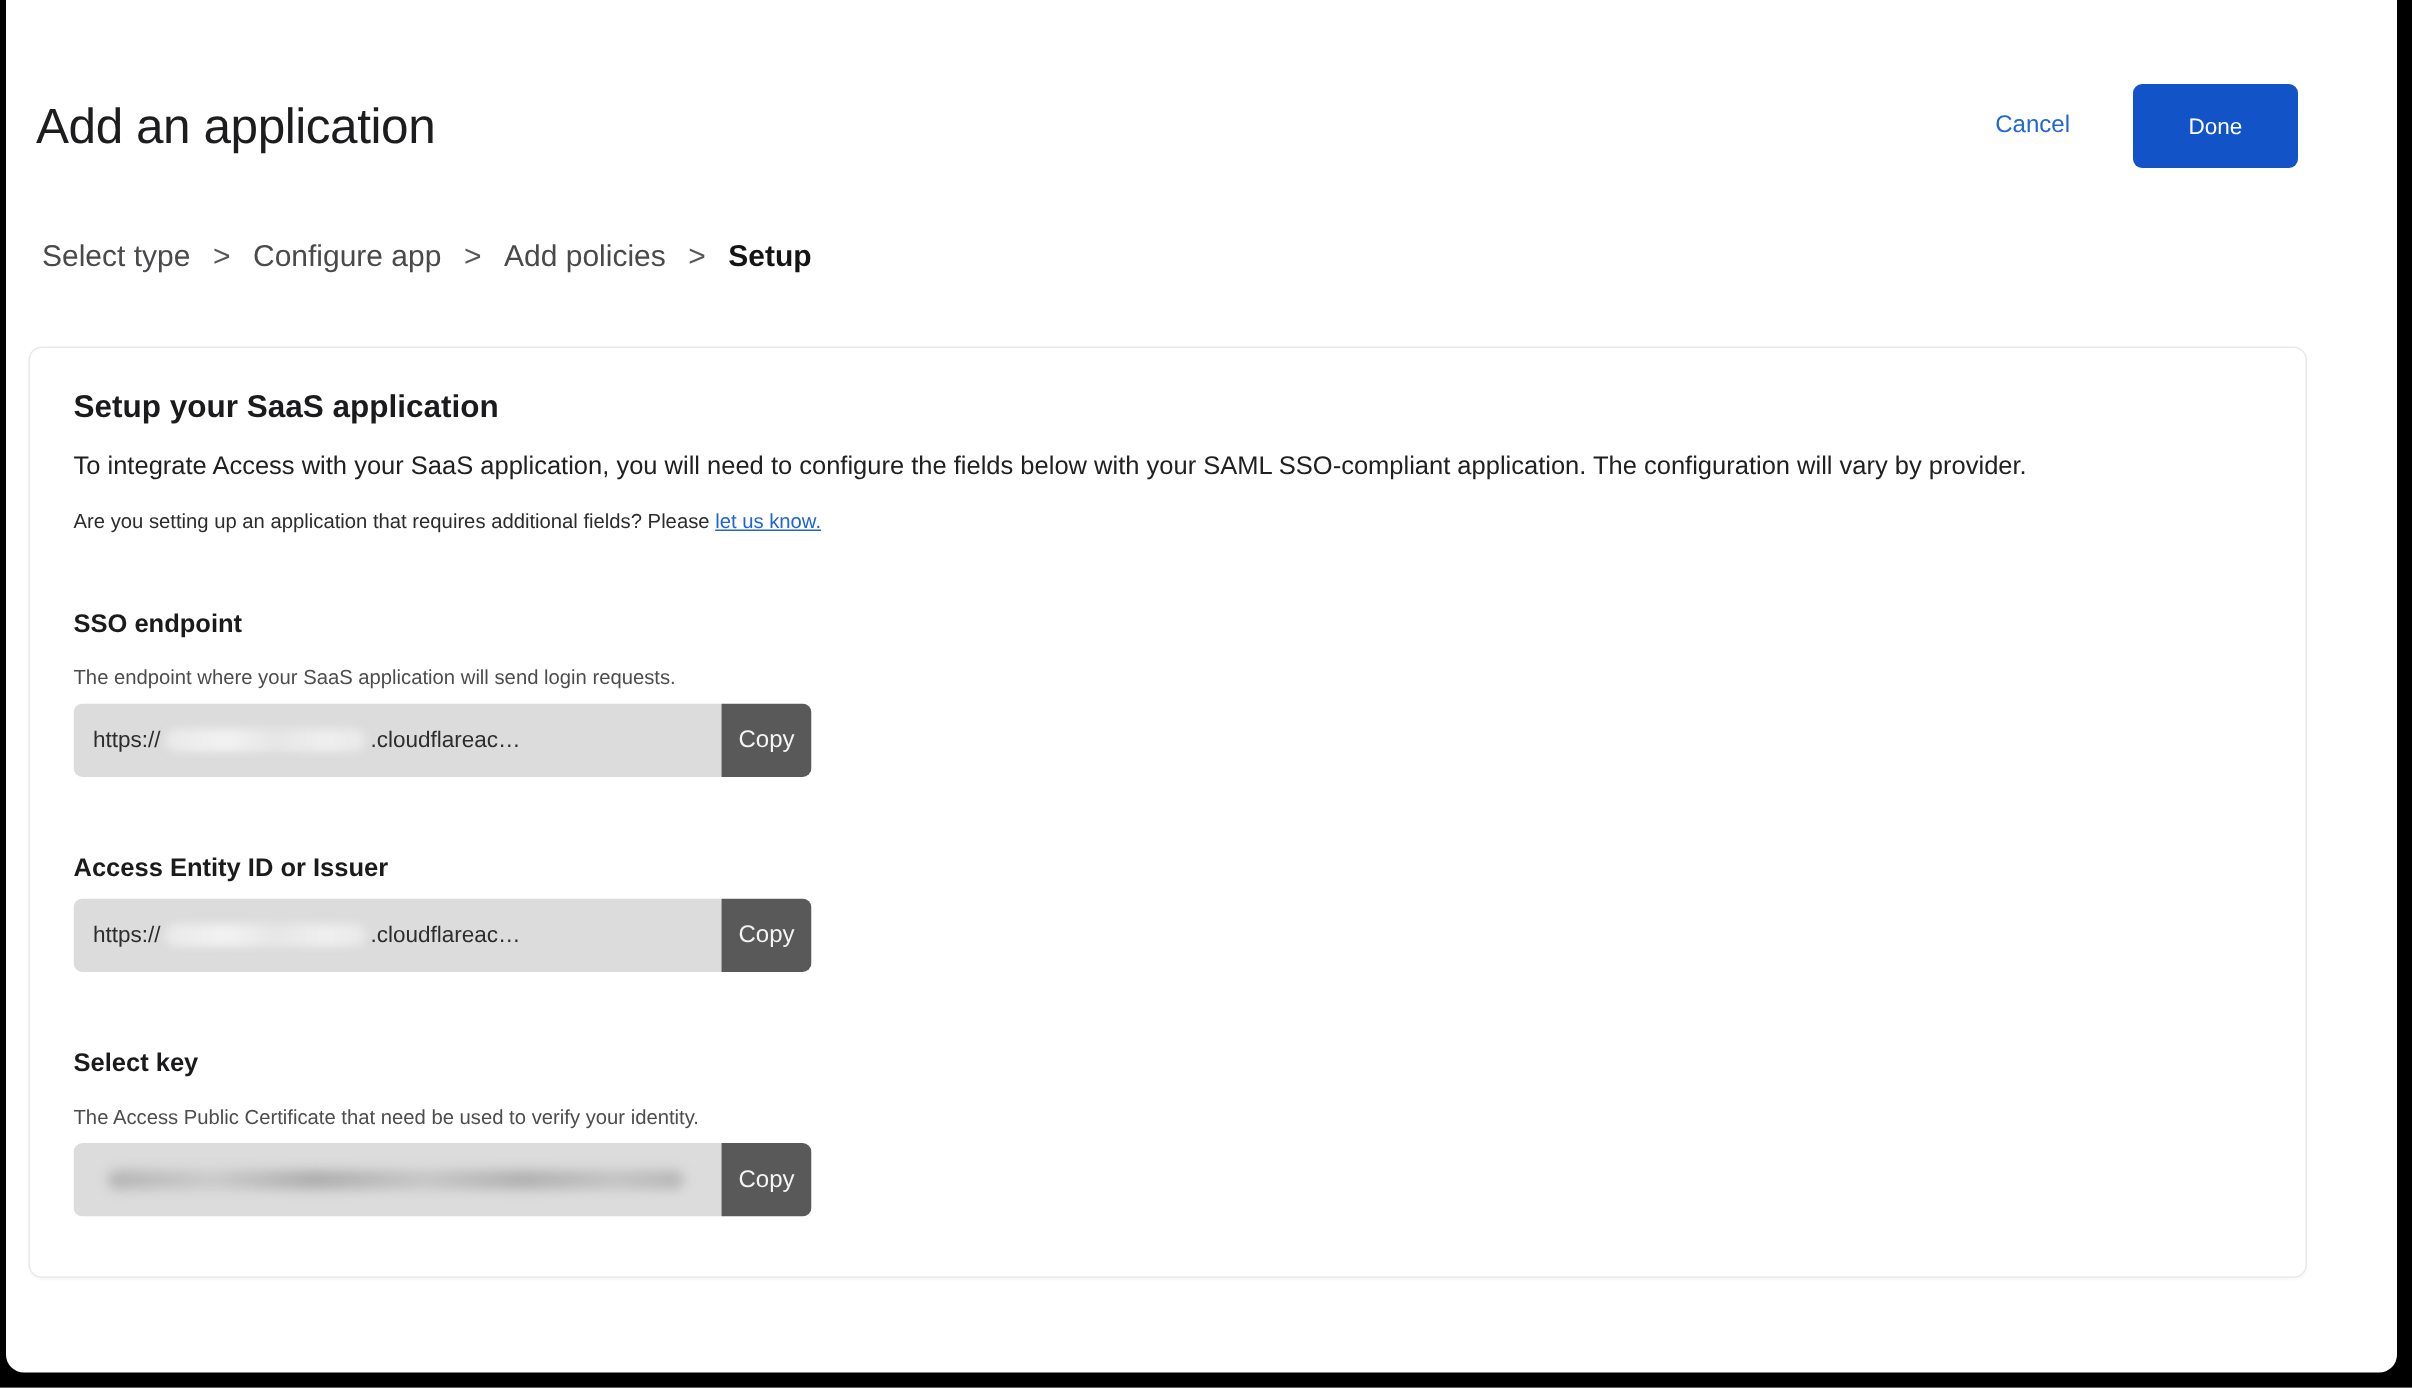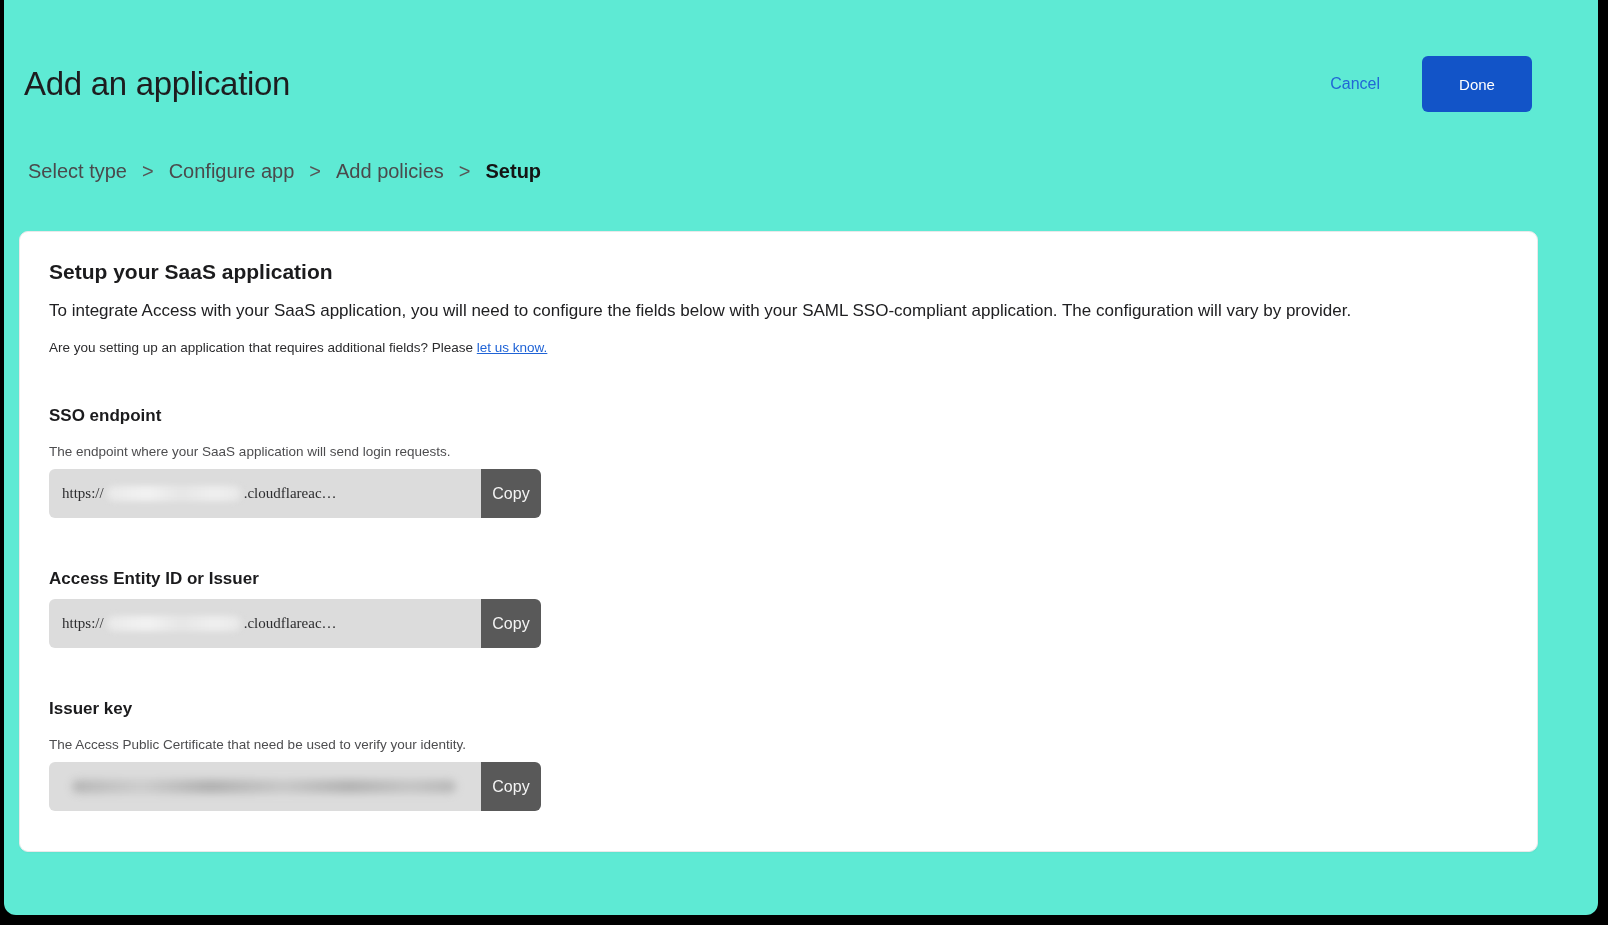--- a/index.html
+++ b/index.html
@@ -6,21 +6,21 @@
   html, body { width: 1608px; height: 925px; background: #000; }
   body { font-family: "Liberation Sans", sans-serif; }
 
   .frame {
     width: 1608px; height: 925px;
     background: #000;
     padding: 0 10px 10px 4px;
   }
   .page {
     width: 100%; height: 100%;
-    background: #5eead4;
+    background: #ffffff;
     border-radius: 0 0 12px 12px;
     overflow: hidden;
   }
 
   
   .header {
     display: flex; justify-content: space-between; align-items: center;
     padding: 56px 66px 0 20px;
   }
   .page-title {
@@ -66,21 +66,21 @@
   .field-desc { font-size: 13.5px; color: #4d4d4f; margin-top: 18px; }
   .copy-row {
     margin-top: 10px;
     display: flex; width: 492px; height: 49px;
     border-radius: 6px; overflow: hidden;
   }
   .field-value {
     flex: 1; background: #dcdcdc;
     display: flex; align-items: center;
     padding-left: 13px;
-    font-family: Liberation Serif, serif;
+    font-family: Liberation Sans, sans-serif;
     font-size: 15px; color: #2d2d2f;
     white-space: nowrap; overflow: hidden;
   }
   .copy-btn {
     width: 60px; background: #595959; color: #f4f4f4;
     border: none; font-size: 16px; cursor: pointer;
     font-family: "Liberation Sans", sans-serif;
   }
   .blob {
     display: inline-block;
@@ -145,21 +145,21 @@
           <div class="field-value">
               <span>https://</span>
               <span class="blob"></span>
               <span>.cloudflareac…</span>
             </div>
           <button class="copy-btn">Copy</button>
         </div>
       </section>
 
       <section class="field-group">
-        <h3 class="field-label">Issuer key</h3>
+        <h3 class="field-label">Select key</h3>
         <p class="field-desc">The Access Public Certificate that need be used to verify your identity.</p>
         <div class="copy-row">
           <div class="field-value">
               <span class="blob full"></span>
             </div>
           <button class="copy-btn">Copy</button>
         </div>
       </section>
     </div>
 

